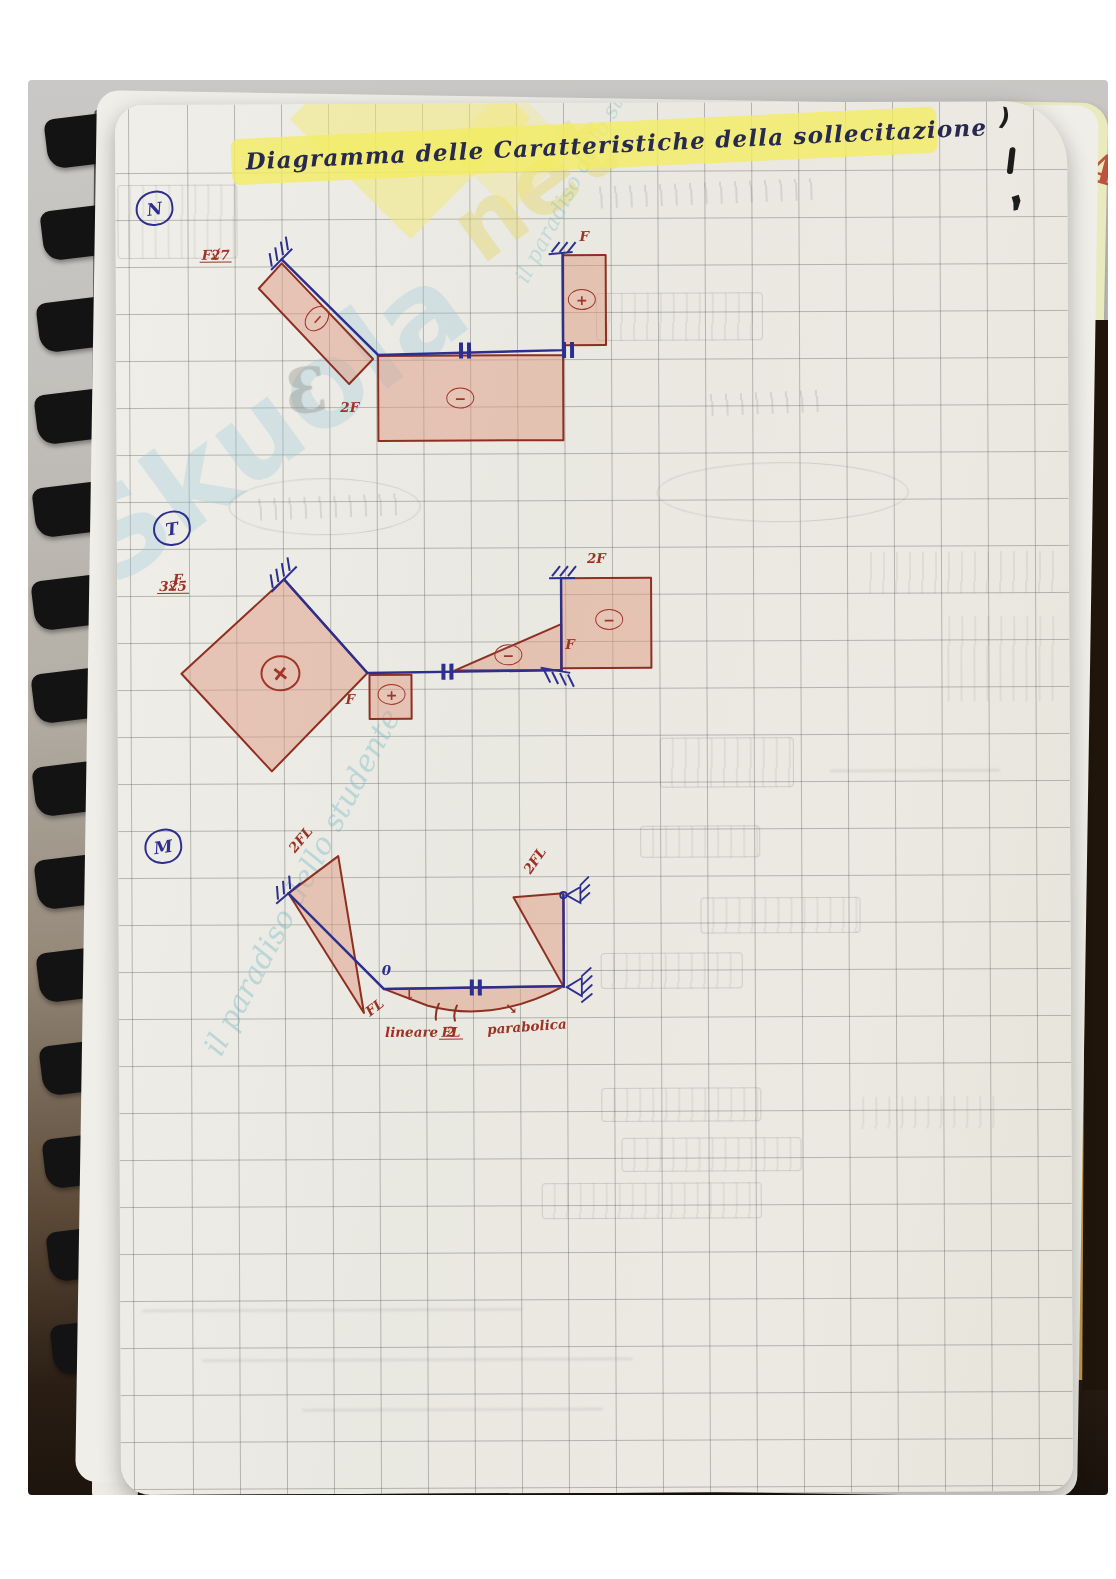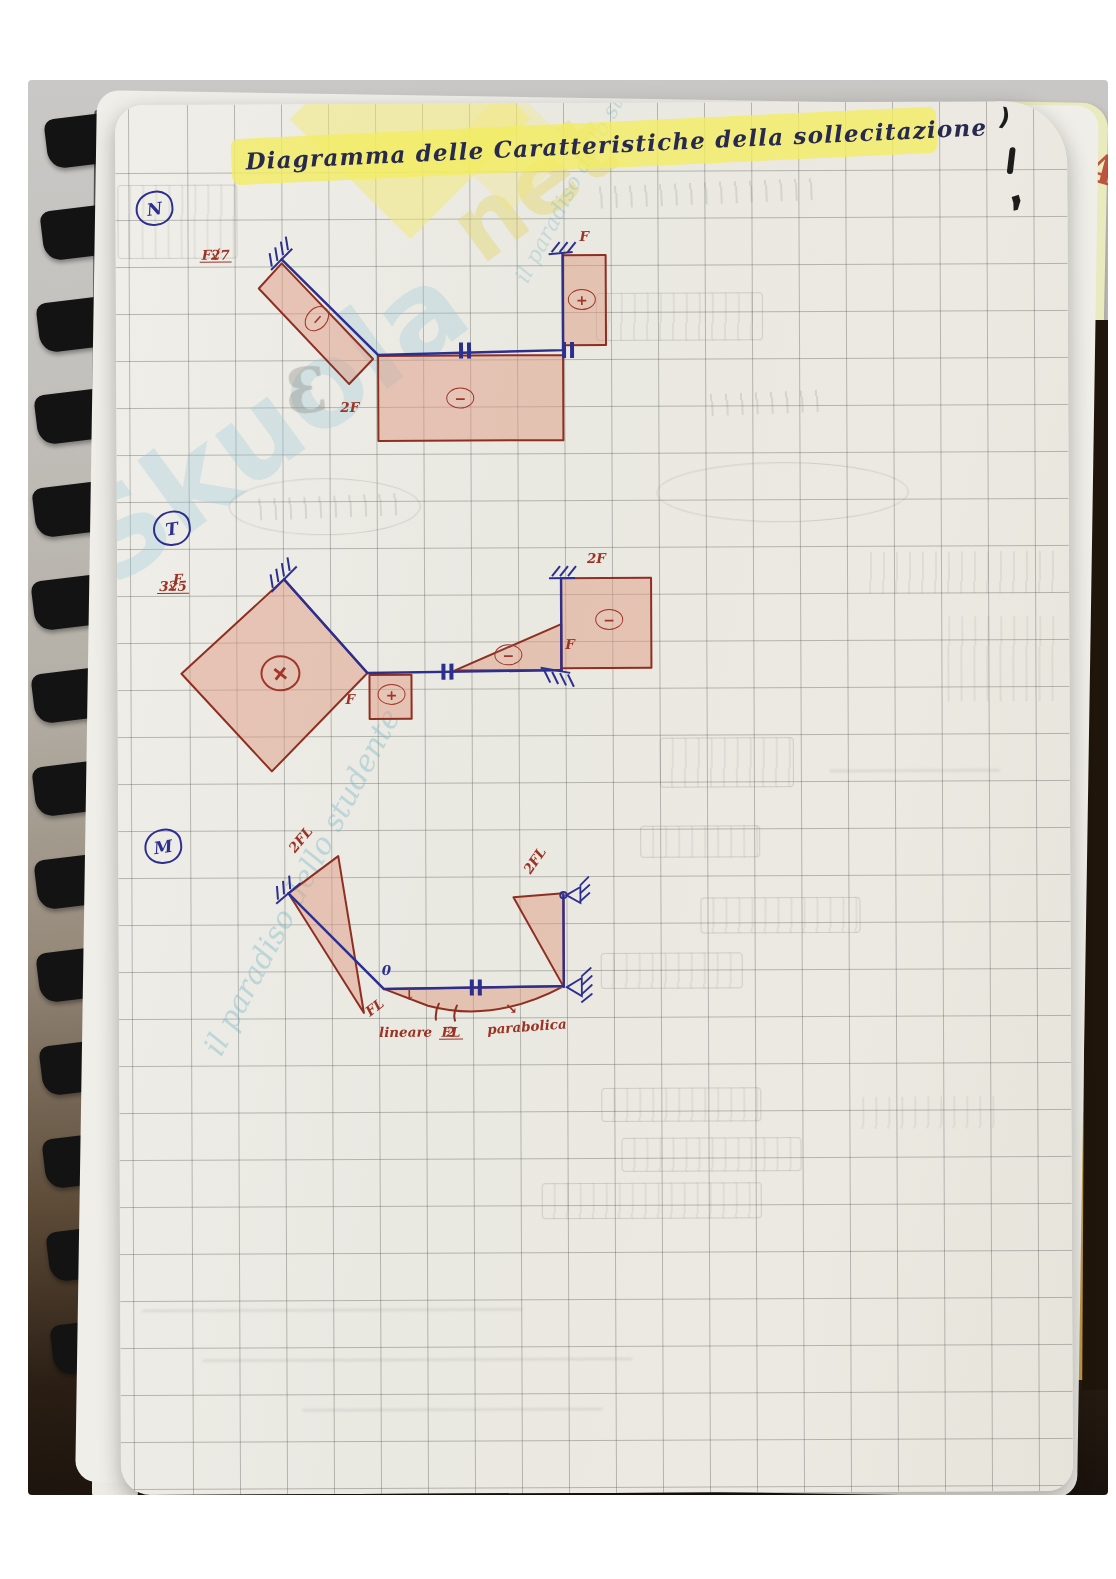--- a/index.html
+++ b/index.html
@@ -266,21 +266,21 @@
       <span class="lab" style="left:470px;top:448px">2F</span>
       <span class="sgn" style="left:478px;top:506px">−</span>
 
       <div class="circlab" style="left:26px;top:724px">
         <span>M</span>
       </div>
       <span class="lab" style="left:168px;top:728px;transform:rotate(-50deg)">2FL</span>
       <span class="lab" style="left:246px;top:896px;transform:rotate(-38deg)">FL</span>
       <span class="lab labblue" style="left:263px;top:859px">0</span>
       <span class="lab" style="left:284px;top:884px;font-size:15px">↓</span>
-      <span class="lab" style="left:260px;top:921px">lineare</span>
+      <span class="lab" style="left:266px;top:921px">lineare</span>
       <span class="lab frac" style="left:332px;top:921px">
         <span class="num">FL</span>
         <span>2</span>
       </span>
       <span class="lab" style="left:386px;top:898px;font-size:15px">↘</span>
       <span class="lab" style="left:368px;top:916px;transform:rotate(-4deg)">parabolica</span>
       <span class="lab" style="left:402px;top:750px;transform:rotate(-55deg)">2FL</span>
 
     </div>
   </div>

